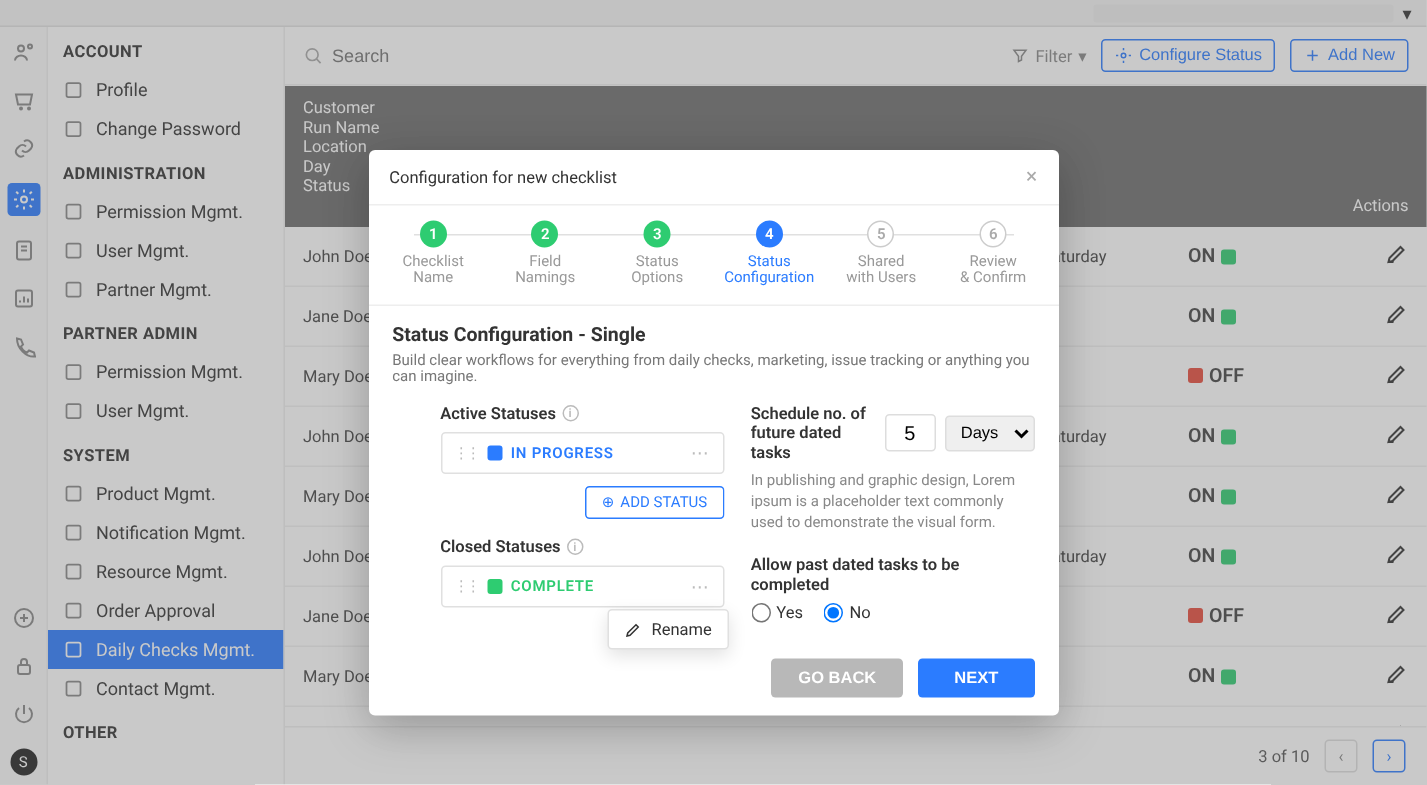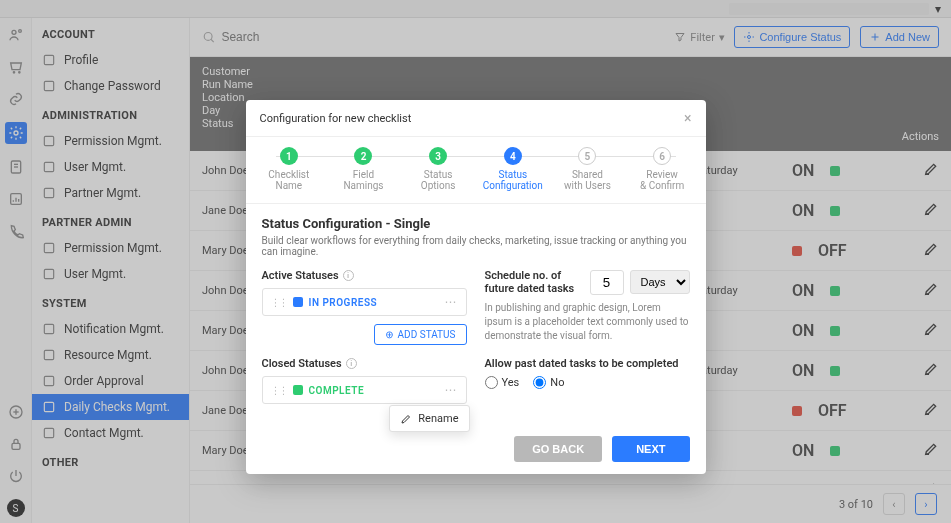--- a/index.html
+++ b/index.html
@@ -29,21 +29,21 @@
 .btn-outline svg { width:12px; height:12px; }
 .table { flex:1; overflow:auto; }
 .thead { display:flex; background:#6d6d6d; color:#fff; font-size:11px; padding:8px 12px;flex-direction:column; }
 .col-c { width:115px; }
 .col-r { width:120px; }
 .col-l { width:180px; }
 .col-d { width:175px; }
 .col-s { width:110px; text-align:left; }
 .col-a { flex:1; text-align:right; }
 .trow { display:flex; padding:10px 12px; border-bottom:1px solid #f0f0f0; font-size:11px; color:#444; align-items:center; }
-.status-pill { display:inline-flex; align-items:center; gap:16px; font-size:16px; font-weight:600; }
+.status-pill { display:inline-flex; align-items:center; gap:4px; font-size:13px; font-weight:600; }
 .dot { width:10px; height:10px; border-radius:2px; }
 .dot.green { background:#2ecc71; }
 .dot.red { background:#e74c3c; }
 .edit-ic { width:16px; height:16px; color:#333; }
 .pager { display:flex; align-items:center; justify-content:flex-end; gap:10px; padding:8px 14px; border-top:1px solid #eee; font-size:11px; color:#555; }
 .pager .nav { width:22px; height:22px; border:1px solid #ddd; border-radius:3px; display:flex; align-items:center; justify-content:center; color:#888; }
 .pager .nav.next { border-color:#2b7cff; color:#2b7cff; }
 
 
 .overlay { position:absolute; inset:0; background:rgba(100,100,100,.35); display:flex; align-items:flex-start; justify-content:center; }
@@ -53,21 +53,21 @@
 .steps { display:flex; justify-content:space-around; padding:10px 6px 12px; border-bottom:1px solid #eee; position:relative; }
 .steps::before { content:""; position:absolute; top:19px; left:30px; right:30px; height:1px; background:#e0e0e0; z-index:0; }
 .step { text-align:center; width:70px; font-size:10px; color:#999; position:relative; z-index:1; }
 .step .circ { width:18px; height:18px; border-radius:50%; margin:0 auto 4px; background:#2ecc71; color:#fff; display:flex; align-items:center; justify-content:center; font-size:10px; font-weight:600; }
 .step.current .circ { background:#2b7cff; }
 .step.current { color:#2b7cff; }
 .step.pending .circ { background:#fff; border:1px solid #ccc; color:#aaa; }
 .modal-body { padding:12px 16px; }
 .modal-body h3 { font-size:13px; font-weight:700; margin-bottom:4px; }
 .modal-body p.desc { font-size:10px; color:#777; margin-bottom:12px; }
-.cols { display:flex; gap:18px; }
+.cols { display:flex; gap:18px;margin-left:32px; }
 .colL { flex:1; }
 .colR { flex:1; }
 .lbl { font-size:11px; font-weight:600; margin-bottom:6px; display:flex; align-items:center; gap:4px; }
 .info-ic { width:11px; height:11px; border:1px solid #bbb; border-radius:50%; color:#bbb; font-size:8px; display:inline-flex; align-items:center; justify-content:center; }
 .status-row { border:1px solid #e0e0e0; border-radius:3px; padding:6px 8px; display:flex; align-items:center; gap:6px; margin-bottom:8px; position:relative; }
 .status-row .drag { color:#bbb; font-size:10px; letter-spacing:-2px; }
 .status-row .sq { width:10px; height:10px; border-radius:2px; }
 .sq.blue { background:#2b7cff; }
 .sq.green { background:#2ecc71; }
 .status-row .txt { font-size:10px; font-weight:600; letter-spacing:.5px; }
@@ -211,20 +211,26 @@
         <svg viewBox="0 0 24 24" fill="none" stroke="currentColor" stroke-width="2">
           <rect x="4" y="4" width="16" height="16" rx="2"></rect>
         </svg>
         <span>User Mgmt.</span>
       </div>
       <h4>SYSTEM</h4>
       <div class="item">
         <svg viewBox="0 0 24 24" fill="none" stroke="currentColor" stroke-width="2">
           <rect x="4" y="4" width="16" height="16" rx="2"></rect>
         </svg>
+        <span>Product Mgmt.</span>
+      </div>
+      <div class="item">
+        <svg viewBox="0 0 24 24" fill="none" stroke="currentColor" stroke-width="2">
+          <rect x="4" y="4" width="16" height="16" rx="2"></rect>
+        </svg>
         <span>Notification Mgmt.</span>
       </div>
       <div class="item">
         <svg viewBox="0 0 24 24" fill="none" stroke="currentColor" stroke-width="2">
           <rect x="4" y="4" width="16" height="16" rx="2"></rect>
         </svg>
         <span>Resource Mgmt.</span>
       </div>
       <div class="item">
         <svg viewBox="0 0 24 24" fill="none" stroke="currentColor" stroke-width="2">

